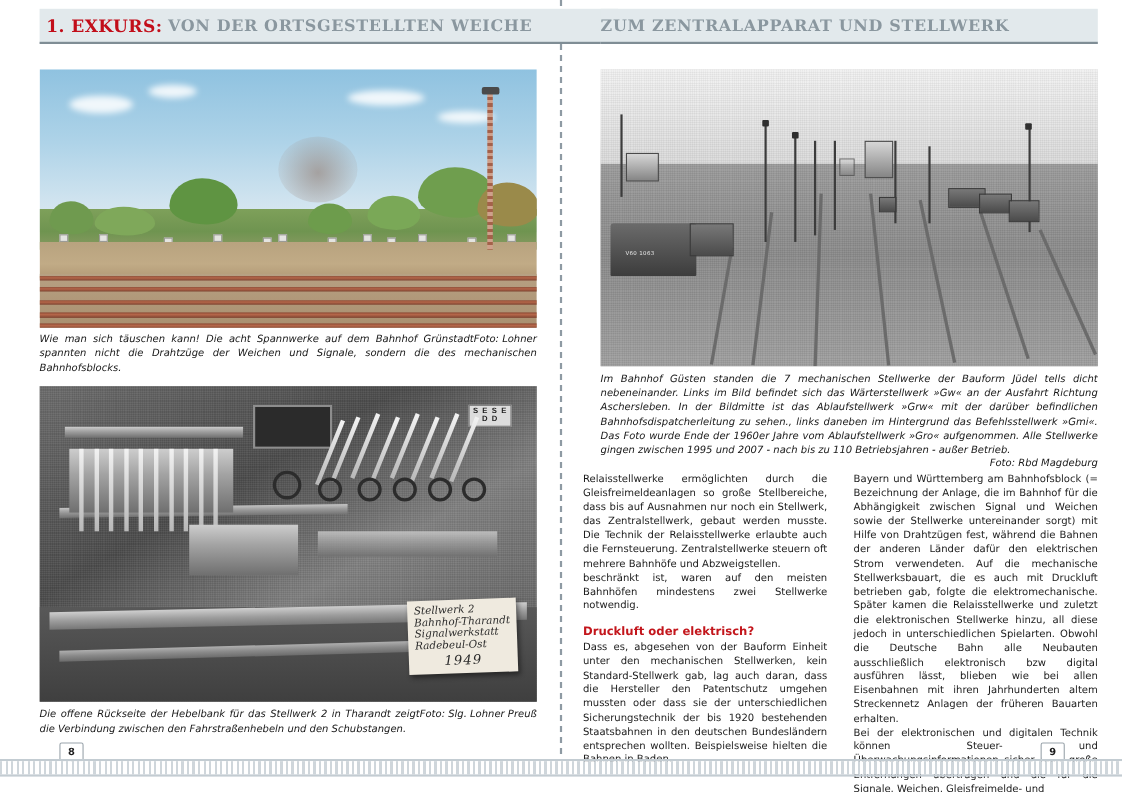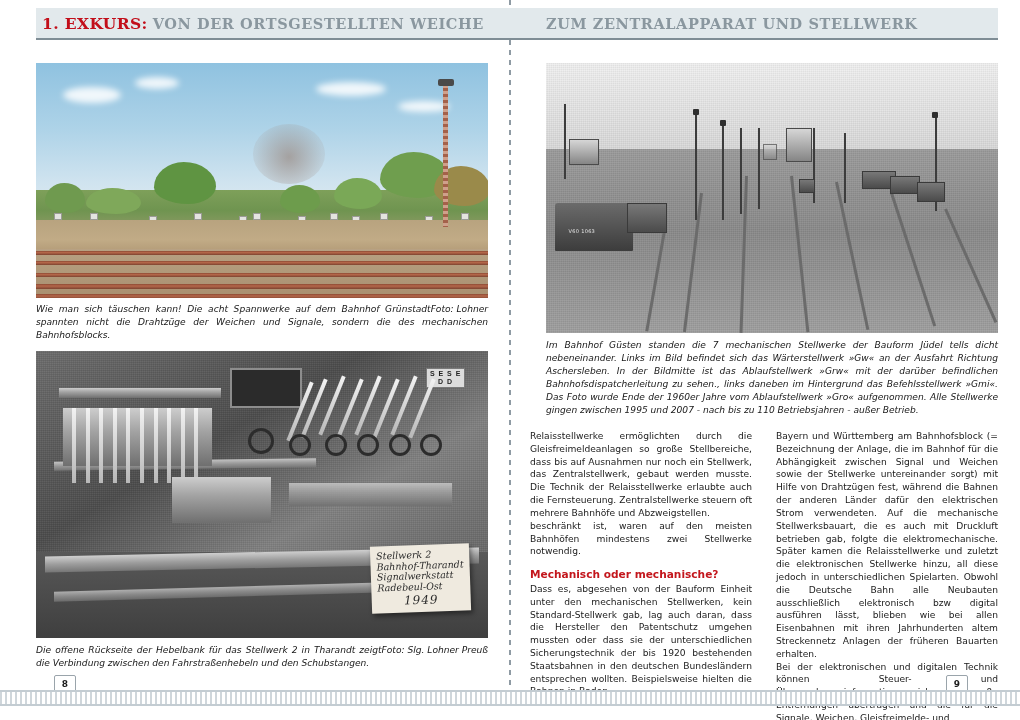--- a/index.html
+++ b/index.html
@@ -344,26 +344,27 @@
 
     <div class="sy-wagon" style="left:18%; top:52%; width:40px; height:30px;"></div>
     <div class="sy-wagon" style="left:70%; top:40%; width:34px; height:18px;"></div>
     <div class="sy-wagon" style="left:76%; top:42%; width:30px; height:18px;"></div>
     <div class="sy-wagon" style="left:82%; top:44%; width:28px; height:20px;"></div>
     <div class="sy-wagon" style="left:56%; top:43%; width:16px; height:14px;"></div>
   </div>
 
   <div class="caption" id="caption-stationyard">
     <span>Im Bahnhof Güsten standen die 7 mechanischen Stellwerke der Bauform Jüdel tells dicht nebeneinander. Links im Bild befindet sich das Wärterstellwerk »Gw« an der Ausfahrt Richtung Aschersleben. In der Bildmitte ist das Ablaufstellwerk »Grw« mit der darüber befindlichen Bahnhofsdispatcherleitung zu sehen., links daneben im Hintergrund das Befehlsstellwerk »Gmi«. Das Foto wurde Ende der 1960er Jahre vom Ablaufstellwerk »Gro« aufgenommen. Alle Stellwerke gingen zwischen 1995 und 2007 - nach bis zu 110 Betriebsjahren - außer Betrieb.</span>
+    <div class="cap-credit-right">Foto: Rbd Magdeburg</div>
   </div>
 
   <div class="bodycol" id="bodycol-3">
     <p>Relaisstellwerke ermöglichten durch die Gleisfreimeldeanlagen so große Stellbereiche, dass bis auf Ausnahmen nur noch ein Stellwerk, das Zentralstellwerk, gebaut werden musste. Die Technik der Relaisstellwerke erlaubte auch die Fernsteuerung. Zentralstellwerke steuern oft mehrere Bahnhöfe und Abzweigstellen.</p>
     <p>beschränkt ist, waren auf den meisten Bahnhöfen mindestens zwei Stellwerke notwendig.</p>
-    <div class="subhead">Mechanisch oder mechanische?</div>
+    <div class="subhead">Druckluft oder elektrisch?</div>
     <p>Dass es, abgesehen von der Bauform Einheit unter den mechanischen Stellwerken, kein Standard-Stellwerk gab, lag auch daran, dass die Hersteller den Patentschutz umgehen mussten oder dass sie der unterschiedlichen Sicherungstechnik der bis 1920 bestehenden Staatsbahnen in den deutschen Bundesländern entsprechen wollten. Beispielsweise hielten die Bahnen in Baden,</p>
   </div>
 
   <div class="bodycol" id="bodycol-4">
     <p>Bayern und Württemberg am Bahnhofsblock (= Bezeichnung der Anlage, die im Bahnhof für die Abhängigkeit zwischen Signal und Weichen sowie der Stellwerke untereinander sorgt) mit Hilfe von Drahtzügen fest, während die Bahnen der anderen Länder dafür den elektrischen Strom verwendeten. Auf die mechanische Stellwerksbauart, die es auch mit Druckluft betrieben gab, folgte die elektromechanische. Später kamen die Relaisstellwerke und zuletzt die elektronischen Stellwerke hinzu, all diese jedoch in unterschiedlichen Spielarten. Obwohl die Deutsche Bahn alle Neubauten ausschließlich elektronisch bzw digital ausführen lässt, blieben wie bei allen Eisenbahnen mit ihren Jahrhunderten altem Streckennetz Anlagen der früheren Bauarten erhalten.</p>
     <p>Bei der elektronischen und digitalen Technik können Steuer- und Überwachungsinformationen sicher über große Entfernungen übertragen und die für die Signale, Weichen, Gleisfreimelde- und</p>
   </div>
 
   <div class="pagenum" id="pagenum-left">8</div>
   <div class="pagenum" id="pagenum-right">9</div>

